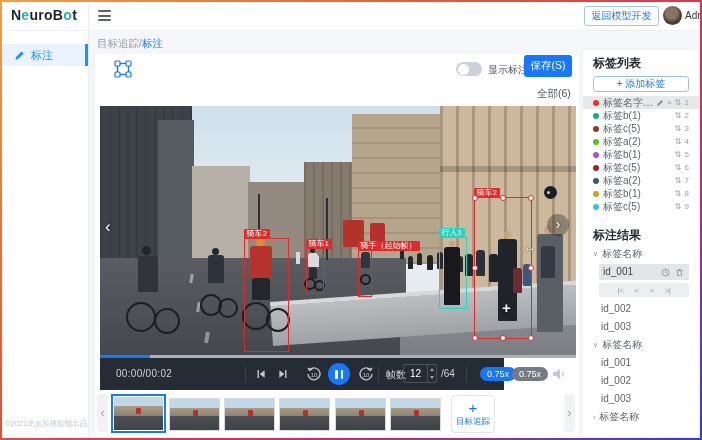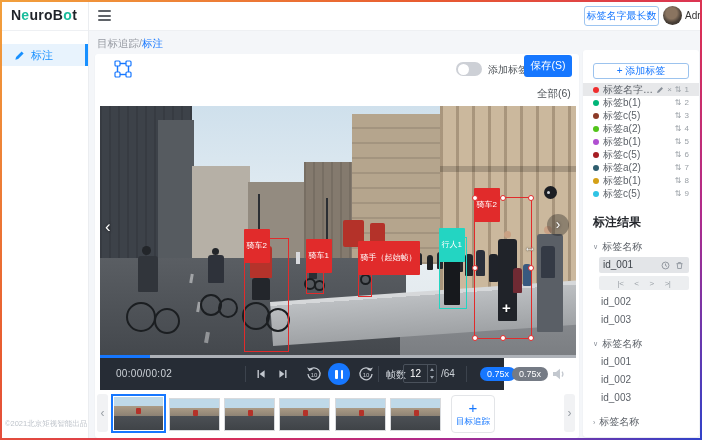--- a/index.html
+++ b/index.html
@@ -49,21 +49,21 @@
   .sc{position:absolute}
   .b-stripes{background-image:repeating-linear-gradient(90deg,rgba(0,0,0,.10) 0 2px,transparent 2px 9px)}
   .cornice{background-image:repeating-linear-gradient(0deg,rgba(0,0,0,.10) 0 2px,transparent 2px 15px)}
   .cols{background-image:repeating-linear-gradient(90deg,rgba(80,60,40,.28) 0 3px,transparent 3px 16px)}
   .fig{position:absolute;border-radius:3px 3px 1px 1px}
   .head{position:absolute;border-radius:50%}
   .wheel{position:absolute;border-radius:50%;border:2.5px solid #1b1e21;background:transparent}
 
   
   .bbx{position:absolute;border:1.5px solid #e12b2b}
-  .blabel{position:absolute;top:-10px;left:-1.5px;color:#fff;font-size:8px;line-height:10px;padding:12px 3px;white-space:nowrap;border-radius:1px}
+  .blabel{position:absolute;top:-10px;left:-1.5px;color:#fff;font-size:8px;line-height:10px;padding:0 3px;white-space:nowrap;border-radius:1px}
   .hnd{position:absolute;width:6px;height:6px;background:#fff;border:1.5px solid #e12b2b;border-radius:50%}
   .cursor-move{position:absolute;color:#fff;font-size:15px;font-weight:700;text-shadow:0 0 2px #000;line-height:12px}
   .cursor-h{position:absolute;color:#fff;font-size:12px;text-shadow:0 0 2px #000}
   .dark-dot{position:absolute;width:13px;height:13px;border-radius:50%;background:#1b1e23}
   .dark-dot i{position:absolute;left:3px;top:5px;width:3px;height:3px;border-radius:50%;background:#cfd3d8}
   .vnav{position:absolute;color:#fff;font-size:17px;text-shadow:0 0 3px rgba(0,0,0,.7);cursor:pointer;line-height:18px}
   .vnav-r{width:22px;height:22px;border-radius:50%;background:rgba(25,25,25,.35);text-align:center;font-size:14px;line-height:20px}
 
   
   .progress{position:absolute;left:100px;top:355px;width:476px;height:3px;background:#aeb2b8;cursor:pointer}
@@ -98,21 +98,21 @@
   .rtitle{font-size:12px;font-weight:700;color:#26292e;height:13px;line-height:13px}
   .add-tag{margin-top:6px;height:16px;border:1px solid #9cc3ee;border-radius:3px;color:#1677ff;font-size:10px;display:flex;align-items:center;justify-content:center;cursor:pointer}
   .tagrows{margin-top:4px}
   .trow{display:flex;align-items:center;height:13px;font-size:10px;cursor:pointer}
   .trow.sel{background:#e7e8ea;margin:0 -10px;padding:0 10px}
   .dot{width:6px;height:6px;border-radius:50%;margin-right:4px;flex:none}
   .tlabel{flex:1;color:#5d6269;white-space:nowrap;overflow:hidden;text-overflow:ellipsis}
   .ticons{display:flex;align-items:center;gap:3px;color:#9aa0a6;font-size:8px}
   .ticons svg{display:block}
   .res-title{margin-top:16px}
-  .ghead{display:flex;align-items:center;gap:4px;height:12px;margin-top:12px;font-size:10px;color:#5d6269;cursor:pointer}
+  .ghead{display:flex;align-items:center;gap:4px;height:12px;margin-top:6px;font-size:10px;color:#5d6269;cursor:pointer}
   .ghead .car{font-size:7px;color:#8a9099}
   .idrow{height:12px;line-height:12px;margin:6px 0 0 8px;font-size:10px;color:#5d6269;cursor:pointer}
   .idrow.sel{background:#e3e5e8;border-radius:2px;margin:4px 0 0 6px;height:16px;line-height:16px;padding-left:4px;display:flex;align-items:center;color:#3f444b}
   .idrow.sel .sp{flex:1}
   .idrow.sel svg{margin-right:5px;cursor:pointer}
   .navrow{margin:3px 0 0 6px;height:14px;background:#eceef0;border-radius:2px;display:flex;align-items:center;justify-content:center;gap:11px;color:#9aa0a6;font-size:8px;letter-spacing:-.5px}
   .navrow span{cursor:pointer}
 </style>
 </head>
 <body>
@@ -136,21 +136,21 @@
     </div>
     <div class="side-footer">©2021北京矩视智能出品</div>
   </aside>
 
   <header class="header"></header>
   <div class="burger">
       <i></i>
       <i></i>
       <i style="margin:0"></i>
     </div>
-  <div class="back-btn">标签名字最长数</div>
+  <div class="back-btn">返回模型开发</div>
   <div class="avatar"></div>
   <div class="admin">
       <span>Admin</span>
     </div>
 
   <div class="crumb"><span>目标追踪</span><span>/</span><span class="cur">标注</span></div>
 
   <section class="main-card"></section>
 
   <div class="bbox-tool">
@@ -158,21 +158,21 @@
         <rect x="3.5" y="3.5" width="11" height="11" fill="none" stroke="#1677ff" stroke-width="1.4"></rect>
         <rect x="1" y="1" width="5" height="5" rx="1" fill="#fff" stroke="#1677ff" stroke-width="1.2"></rect>
         <rect x="12" y="1" width="5" height="5" rx="1" fill="#fff" stroke="#1677ff" stroke-width="1.2"></rect>
         <rect x="1" y="12" width="5" height="5" rx="1" fill="#fff" stroke="#1677ff" stroke-width="1.2"></rect>
         <rect x="12" y="12" width="5" height="5" rx="1" fill="#fff" stroke="#1677ff" stroke-width="1.2"></rect>
       </svg>
   </div>
   <div class="switch">
       <span class="knob"></span>
     </div>
-  <div class="switch-label">添加标签</div>
+  <div class="switch-label">显示标注</div>
   <div class="save-btn">保存(S)</div>
 
   <div class="vfilter">
       <span>全部(6)</span>
       <span class="drop">▾</span>
     </div>
 
   <div class="video">
 
     <div class="sc b-stripes" style="left:0;top:0;width:92px;height:196px;background-color:#3d4249"></div>
@@ -329,20 +329,21 @@
   <div class="thumb" style="left:390px"></div>
   <div class="add-video">
     <span class="plus">+</span>
     <span class="al">目标追踪</span>
   </div>
   <div class="strip-arrow" style="left:564px">
       <span>›</span>
     </div>
 
   <aside class="rcard">
+    <div class="rtitle">标签列表</div>
     <div class="add-tag">+ 添加标签</div>
     <div class="tagrows">
       <div class="trow sel">
         <span class="dot" style="background: rgb(239, 45, 45);"></span>
         <span class="tlabel">标签名字最长数...</span>
         <span class="ticons">
           <svg width="8" height="8" viewBox="0 0 12 12">
               <path d="M1.5 10.5l.8-3 6-6 2.2 2.2-6 6-3 .8z" fill="#8a9099"></path>
             </svg>
           <span>×</span>

